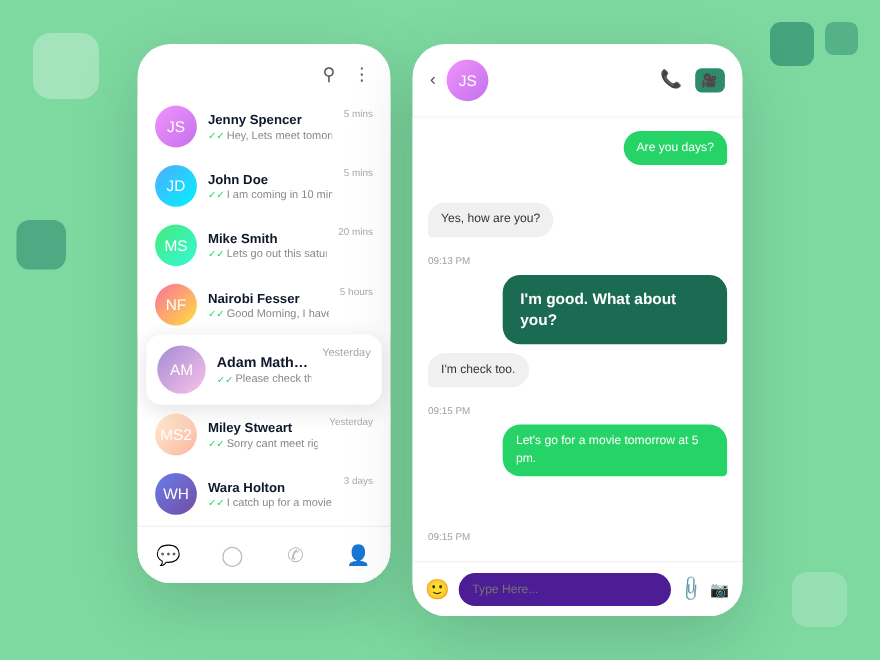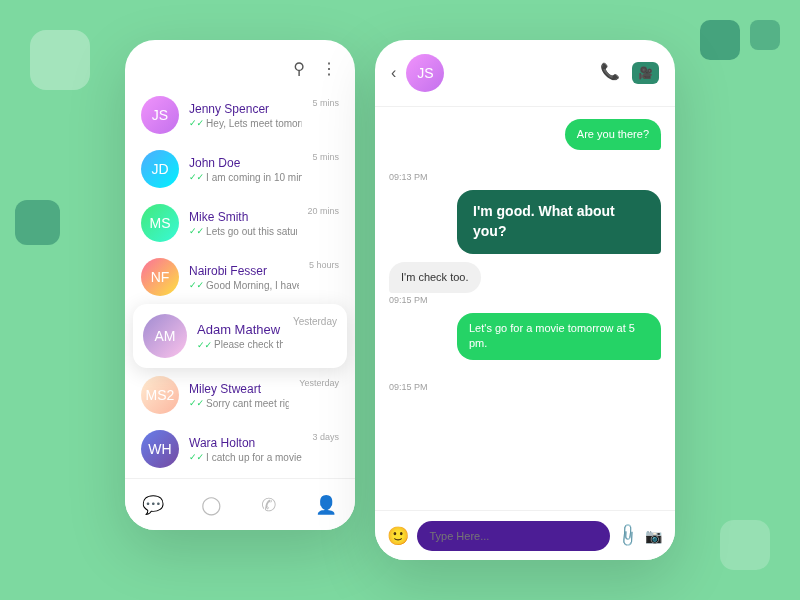--- a/index.html
+++ b/index.html
@@ -107,22 +107,22 @@
       justify-content: center;
       font-size: 14px;
       font-weight: 400;
       color: white;
     }
     .avatar.active { width: 44px; height: 44px; }
 
     .chat-info { flex: 1; min-width: 0; }
     .chat-name {
       font-size: 12px;
-      font-weight: 400;
-      color: #4c1d95;
+      font-weight: 700;
+      color: #0f172a;
       white-space: nowrap;
       overflow: hidden;
       text-overflow: ellipsis;
     }
     .chat-name.active { font-size: 13px; }
     .chat-preview {
       font-size: 10px;
       color: #888;
       white-space: nowrap;
       overflow: hidden;
@@ -248,21 +248,21 @@
     .msg-bubble.received {
       background: #f0f0f0;
       color: #333;
       align-self: flex-start;
       border-bottom-left-radius: 4px;
     }
     .msg-time {
       font-size: 9px;
       color: rgba(0,0,0,0.4);
       text-align: right;
-      margin-top: 2px;
+      margin-top: 16px;
       display: flex;
       align-items: center;
       justify-content: flex-end;
       gap: 2px;
     }
     .msg-time.white { color: rgba(255,255,255,0.7); }
     .msg-time .tick { color: rgba(255,255,255,0.8); }
 
     .msg-group { display: flex; flex-direction: column; }
     .msg-group.sent { align-items: flex-end; }
@@ -439,24 +439,25 @@
       </div>
       <div class="chat-header-actions">
         <span class="action-icon">📞</span>
         <span class="action-icon camera">🎥</span>
       </div>
     </div>
 
     <div class="messages-area" id="messages-area">
 
     <div class="msg-group sent">
-      <div class="msg-bubble sent">Are you there?</div>
+      <div class="msg-bubble sent">Are you days?</div>
       <div class="msg-time white">09:13 PM <span class="tick">✓✓</span></div>
     </div>
         <div class="msg-group received">
+      <div class="msg-bubble received">Yes, how are you?</div>
       <div class="msg-time">09:13 PM </div>
     </div>
         <div class="msg-group sent">
       <div class="msg-bubble sent large">I'm good. What about you?</div>
 
     </div>
         <div class="msg-group received">
       <div class="msg-bubble received">I'm check too.</div>
       <div class="msg-time">09:15 PM </div>
     </div>

